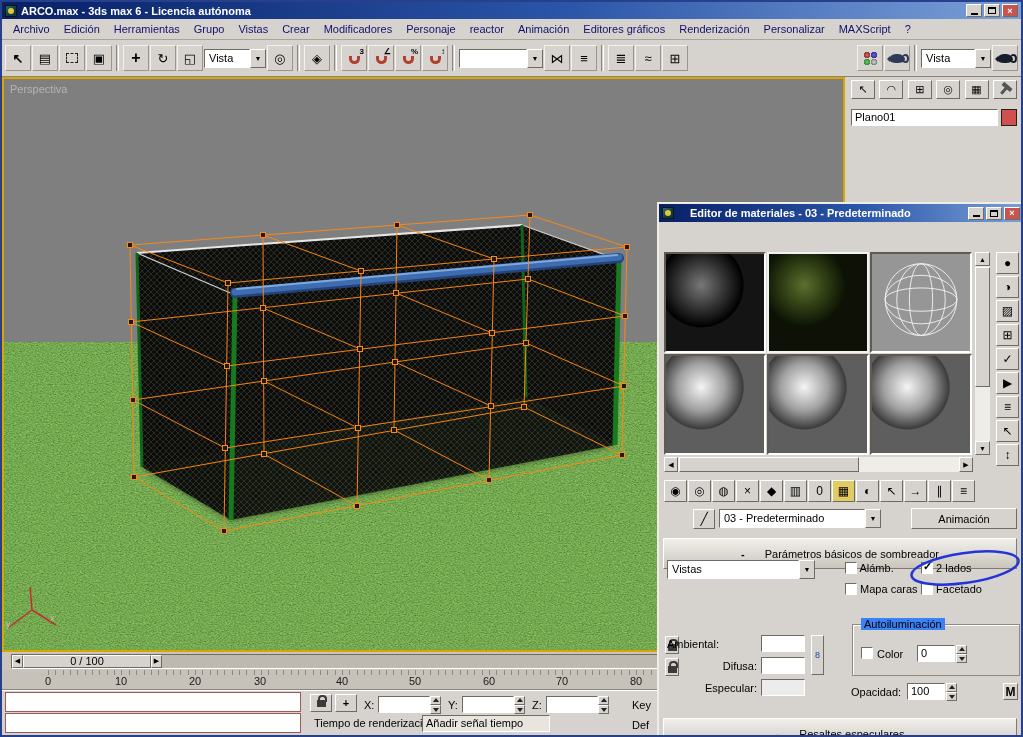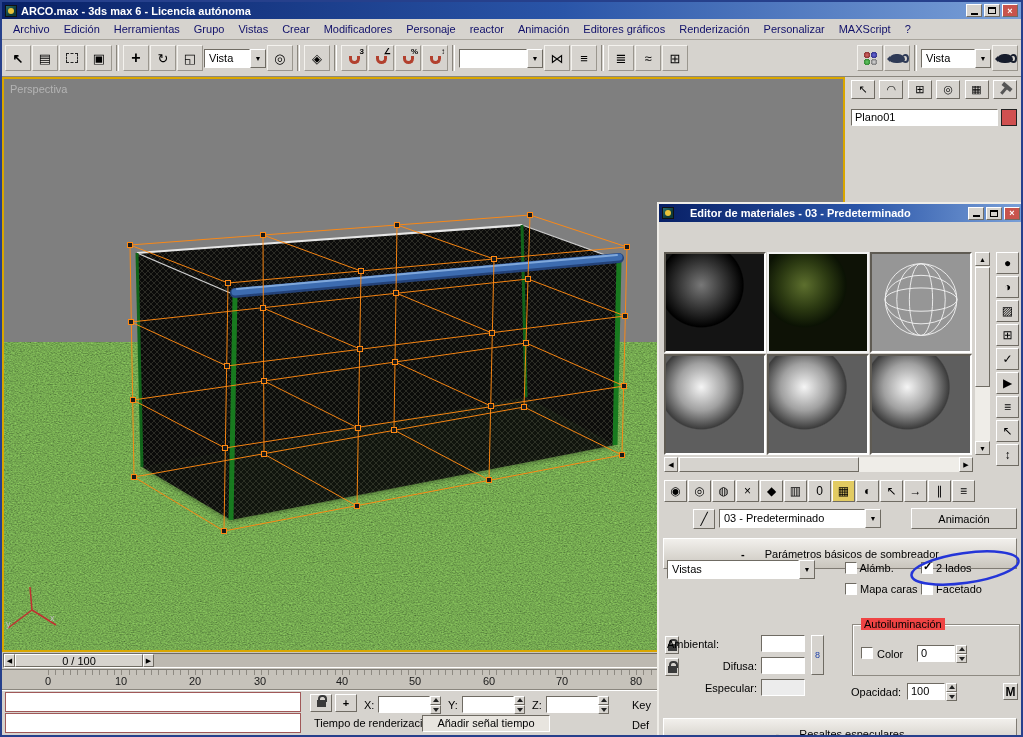--- a/index.html
+++ b/index.html
@@ -76,21 +76,21 @@
   .hammer{width:3px;height:10px;background:#555;position:relative;transform:rotate(40deg)}
   .hammer::before{content:"";position:absolute;left:-4px;top:-1px;width:11px;height:4px;background:#555}
   .name-row{display:flex;gap:3px;margin:8px 2px 0;align-items:center}
   .swatch{width:16px;height:17px;background:#d05050;border:1px solid #222}
   .modlist{margin:14px 2px 0}
   .stackbox{margin:7px 2px 0;height:60px;background:#fff;border:1px solid;border-color:#6f6b63 #fff #fff #6f6b63;padding:1px;overflow:hidden}
   .stack-row{display:flex;align-items:center;gap:4px;height:15px;padding:0 3px;white-space:nowrap}
   .stack-row.sub{background:#f0c400;padding-left:18px}
   .bulb{width:9px;height:9px;border-radius:50%;background:radial-gradient(#fff8c0,#e8c22a 60%,#a8870e)}
   
-  .timeslider{position:absolute;left:0;top:650px;width:843px;height:18px;background:#cac6be;display:flex;align-items:center;padding:1px;border-bottom:1px solid #807e78}
+  .timeslider{position:absolute;left:0;top:650px;width:843px;height:18px;background:#cac6be;display:flex;align-items:center;padding:9px;border-bottom:1px solid #807e78}
   .ts-track{flex:1;height:15px;background:#bdb9b1;border:1px solid;border-color:#6f6b63 #fff #fff #6f6b63;display:flex;align-items:stretch}
   .ts-arrow{width:11px;display:flex;align-items:center;justify-content:center;font-size:7px;background:#d6d3ce;border:1px solid;border-color:#fff #6f6b63 #6f6b63 #fff}
   .ts-handle{width:128px;display:flex;align-items:center;justify-content:center;background:#d6d3ce;border:1px solid;border-color:#fff #6f6b63 #6f6b63 #fff}
   .trackbar{position:absolute;left:0;top:668px;width:843px;height:20px;background: #c6c2ba;border-bottom:1px solid #8a867e;
     background-image:repeating-linear-gradient(90deg,#8e8a82 0,#8e8a82 1px,transparent 1px,transparent 7.35px);
     background-size:100% 5px;background-repeat:no-repeat;background-position:46px 0}
   .tick{position:absolute;top:5px;transform:translateX(-50%);color:#1a1a1a}
   .statusbar{position:absolute;left:0;top:688px;width:1019px;height:45px;background:#d6d3ce;border-top:1px solid #fff}
   .lst{position:absolute;left:3px;width:296px;height:20px;background:#fff;border:1px solid #a05858}
   .padlock{width:9px;height:7px;background:#3a3a3a;position:relative;margin-top:5px}
@@ -111,21 +111,21 @@
   .sph-gray{background:radial-gradient(circle 43px at 36% 32%,#f5f5f5,#a0a0a0 55%,#3c3c3c 97%,transparent 100%),#5e5e5e}
   .slot svg{width:100%;height:100%}
   .mb{width:23px;height:22px;display:flex;align-items:center;justify-content:center;font-size:12px;
     background:#d6d3ce;border:1px solid;border-color:#fff #6f6b63 #6f6b63 #fff}
   .mb.active{background:#e2cb62}
   .sb-btn{display:flex;align-items:center;justify-content:center;font-size:7px;background:#d6d3ce;border:1px solid;border-color:#fff #6f6b63 #6f6b63 #fff}
   .roll{position:absolute;left:4px;right:6px;height:31px;display:flex;align-items:center;justify-content:center;gap:20px;
     background:linear-gradient(#f2f0ec,#c9c5bd);border:1px solid;border-color:#fff #7f7b73 #7f7b73 #fff}
   .roll .minus::before{content:"-";font-weight:bold}
   .grp{position:absolute;border:1px solid #8e8a82;box-shadow:inset 1px 1px 0 #fff}
-  .grp-legend{position:absolute;top:-7px;left:8px;background:#ef4444;padding:0 3px}
+  .grp-legend{position:absolute;top:-7px;left:8px;background:#3b82f6;padding:0 3px}
   .mat-lab{position:absolute;white-space:nowrap}
   .cswatch{position:absolute;width:44px;height:17px;background:#fff;border:1px solid;border-color:#6f6b63 #fff #fff #6f6b63}
   .annot{position:absolute;pointer-events:none;z-index:5}
 </style>
 </head>
 <body>
 
 <div class="screen">
 
   <div class="titlebar">
@@ -397,21 +397,21 @@
       </span>
     <span class="st-lab" style="left:530px">Z:</span>
     <span class="field st-field" style="left:544px"></span>
     <span class="sp" style="position:absolute;left:596px;top:5px">
         <i class="up"></i>
         <i class="dn"></i>
       </span>
     <span class="st-lab" style="left:630px">Key</span>
     <span class="st-lab" style="left:630px;top:28px">Def</span>
     <span class="st-lab" style="left:312px;top:26px">Tiempo de renderización  0:00:06</span>
-    <span class="field" style="position:absolute;left:420px;top:24px;width:128px;background:#e8e5df;text-align:center">Añadir señal tiempo</span>
+    <span class="field" style="position:absolute;left:420px;top:24px;width:128px;background:#e8e5df;">Añadir señal tiempo</span>
   </div>
 
   <div class="matwin">
     <div class="mat-title">
       <span class="appico"></span>
       <span>Editor de materiales - 03 - Predeterminado</span>
       <span style="margin-left:auto;display:flex;gap:2px">
         <span class="cap-btn">
             <span class="minico"></span>
           </span>

